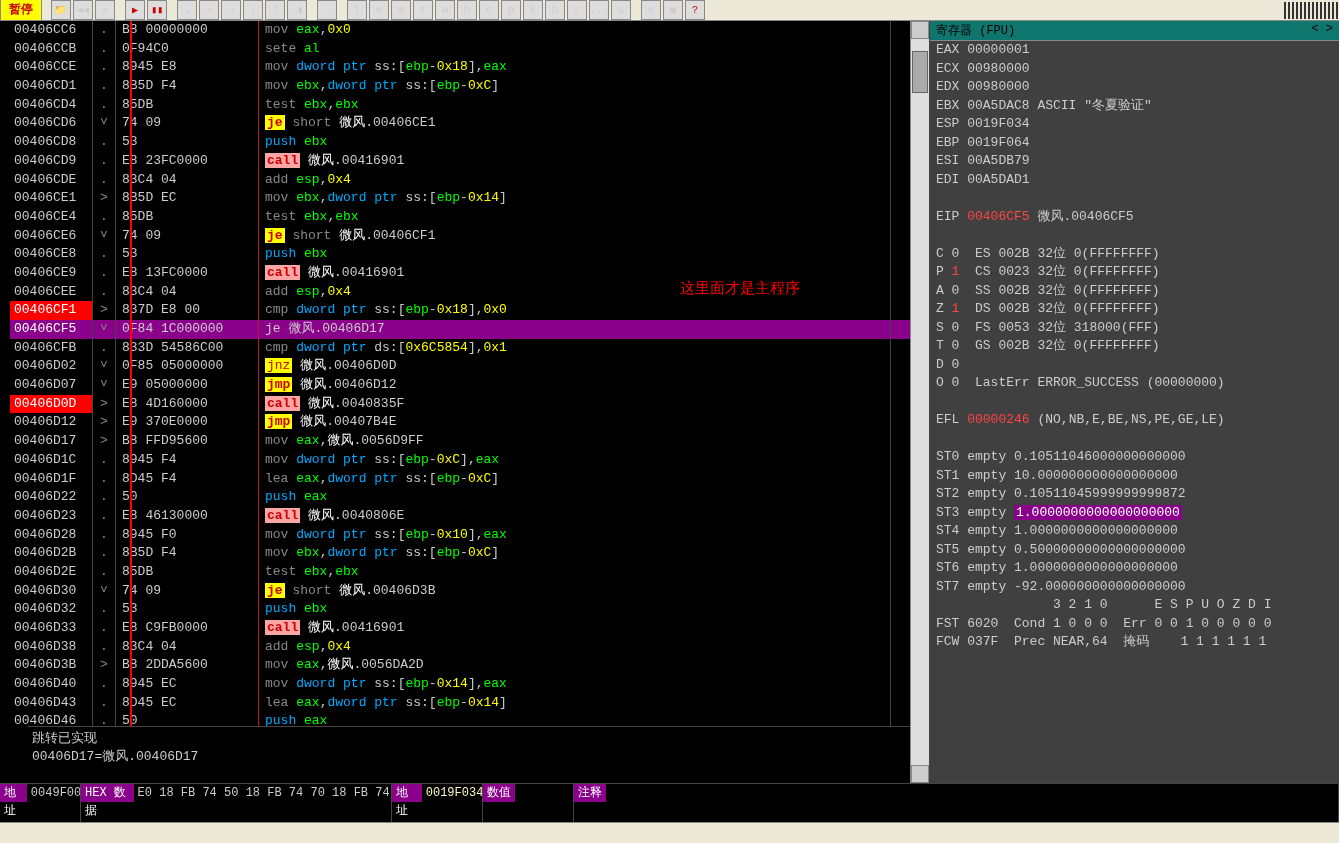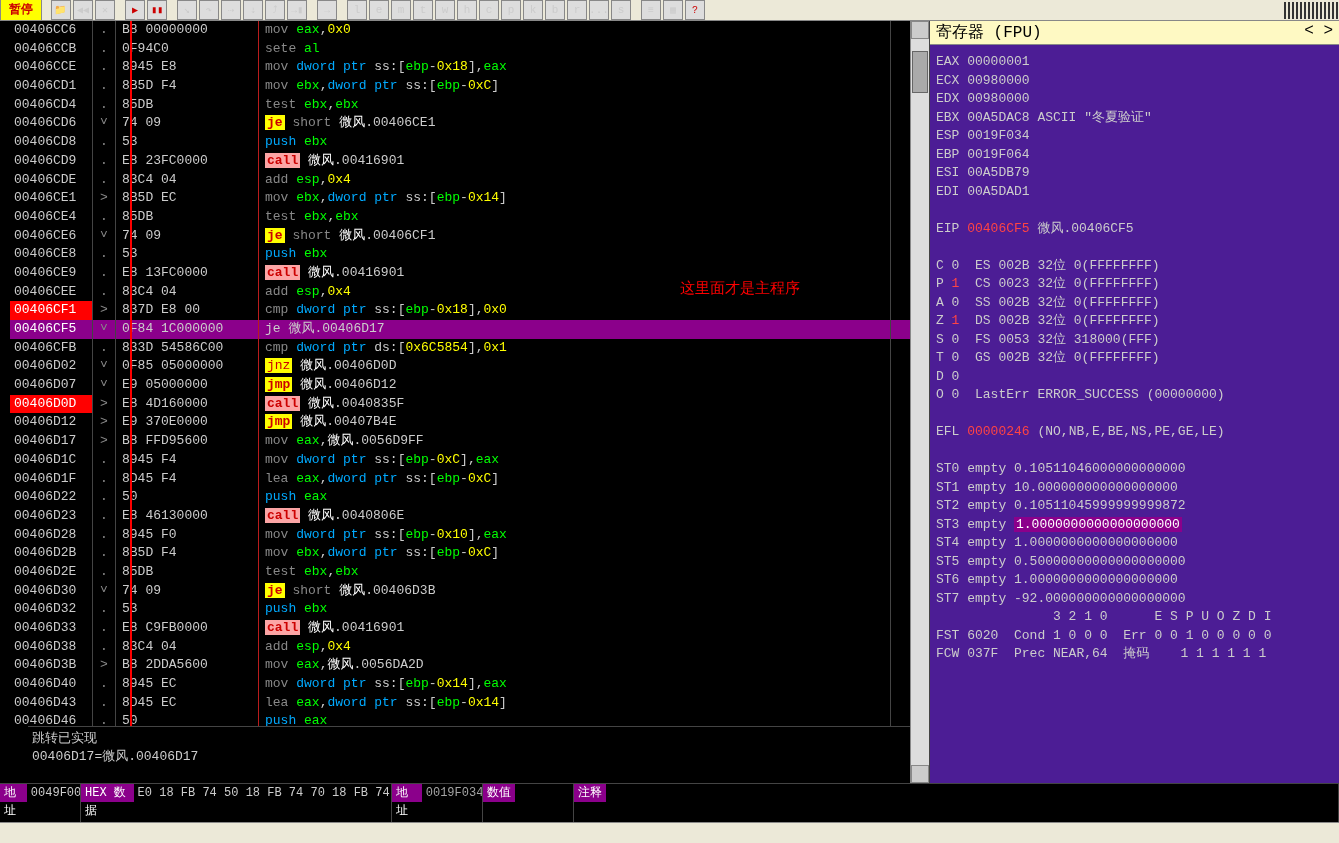--- a/index.html
+++ b/index.html
@@ -30,22 +30,22 @@
 .num{color:#ffff00}
 .kw{color:#00aaff}
 .lbl{color:#fff}
 .txt{color:#ccc}
 .branch-bar{position:absolute;left:120px;top:0;width:2px;height:710px;background:#ff0000}
 .hint-area{background:#000;height:52px;border-top:1px solid #444;padding:2px 4px}
 .scrollbar{width:18px;background:#ddd;border-left:1px solid #888;position:relative}
 .sb-btn{height:16px;background:#ccc;border:1px solid #888;font-size:9px;text-align:center;cursor:pointer}
 .sb-thumb{position:absolute;top:30px;height:40px;left:1px;right:1px;background:#aaa;border:1px solid #666;cursor:pointer}
 .regs{flex:1;background:#111;border-left:1px solid #444;overflow:hidden}
-.regs-title{background:#fef9c3;color:#000;font-size:16px;padding:1px 6px;display:flex;justify-content:space-between;border-bottom:1px solid #888}
-.regs-body{padding:8px 6px;background:#4c1d95;color:#ccc;height:100%;line-height:18.5px;white-space:pre}
+.regs-title{background:#0f766e;color:#000;font-size:12px;padding:1px 6px;display:flex;justify-content:space-between;border-bottom:1px solid #888}
+.regs-body{padding:0 6px;background:#404040;color:#ccc;height:100%;line-height:18.5px;white-space:pre}
 .rline{display:block}
 .red{color:#ff4444}
 .hl-purple{background:#8b008b;color:#fff;padding:0 2px}
 .annotation{position:absolute;color:#ff0000;font-size:15px;z-index:50;pointer-events:none}
 .arrow-svg{position:absolute;z-index:49;pointer-events:none}
 .bottom-panels{display:flex;height:38px;background:#000;border-top:1px solid #444}
 .bp-col{border-right:1px solid #444;display:flex;flex-direction:row}
 .bp-header{background:#8b008b;color:#fff;padding:0 4px;height:18px;line-height:18px;font-size:12px}
 .bp-data{padding:0 4px;height:18px;line-height:18px;font-size:12px;color:#ccc;overflow:hidden;white-space:pre}
 .status-bar{height:22px;background:#ece9d8;border-top:1px solid #888}
@@ -161,21 +161,21 @@
   <div class="bp-col" style="width:80px">
     <div class="bp-header">地址</div>
     <div class="bp-data">0049F000</div>
   </div>
   <div class="bp-col" style="width:310px">
     <div class="bp-header">HEX 数据</div>
     <div class="bp-data">E0 18 FB 74 50 18 FB 74 70 18 FB 74 A0 20</div>
   </div>
   <div class="bp-col" style="width:90px">
     <div class="bp-header">地址</div>
-    <div class="bp-data" style="color:#a3a3a3">0019F034</div>
+    <div class="bp-data" style="color:#fef9c3">0019F034</div>
   </div>
   <div class="bp-col" style="width:90px">
     <div class="bp-header">数值</div>
     <div class="bp-data"></div>
   </div>
   <div class="bp-col" style="flex:1">
     <div class="bp-header">注释</div>
     <div class="bp-data"></div>
   </div>
 </div>

